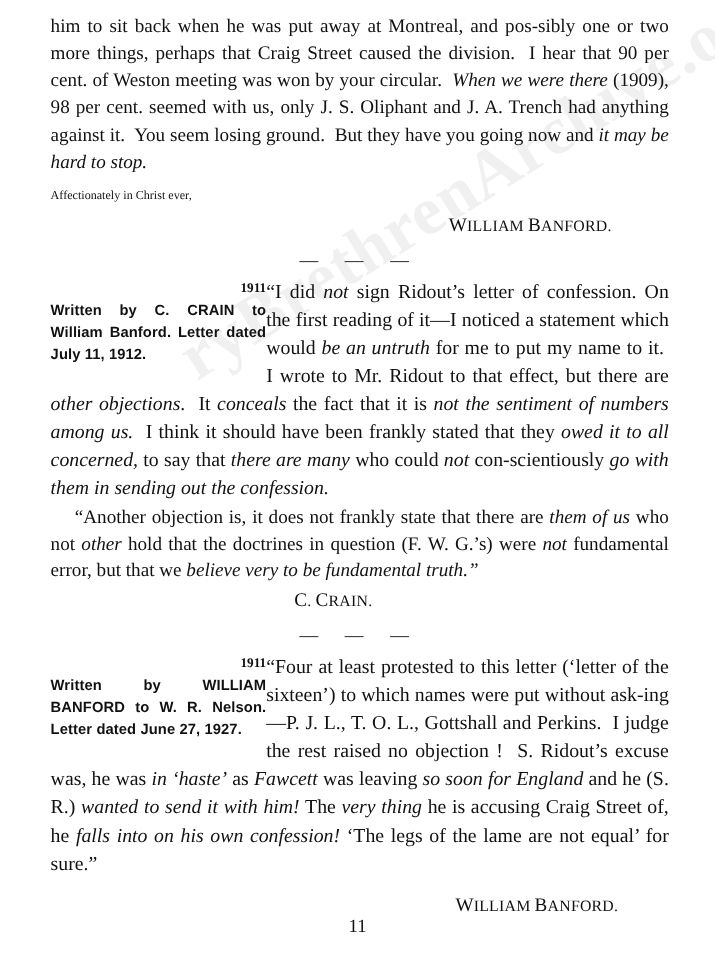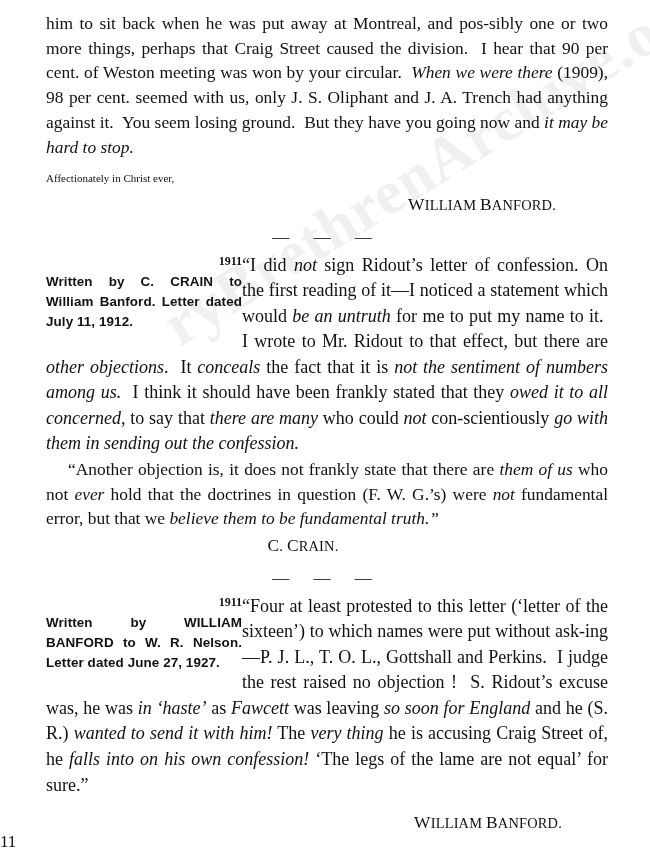--- a/index.html
+++ b/index.html
@@ -125,20 +125,21 @@
   .right-name-2 {
     text-align: right;
     padding-right: 46px;
     margin-top: 12px;
   }
   .page-number {
     position: absolute;
     bottom: 14px;
     left: 0;
     width: 650px;
+    text-align: center;
     font-size: 17px;
   }
 </style>
 </head>
 <body>
 
 <div class="page">
 
   <div class="watermark">ryBrethrenArchive.o</div>
 
@@ -153,21 +154,21 @@
     <div class="divider">—  —  —</div>
 
     <div class="block clearfix">
       <div class="sidenote">
         <span class="year">1911</span>
         <span>Written by C. CRAIN to William Banford. Letter dated July 11, 1912.</span>
       </div>
       <p class="run-on">“I did <i>not</i> sign Ridout’s letter of confession. On the first reading of it—I noticed a statement which would <i>be an untruth</i> for me to put my name to it.&nbsp; I wrote to Mr. Ridout to that effect, but there are <i>other objections</i>.&nbsp; It <i>conceals</i> the fact that it is <i>not the sentiment of numbers among us.</i>&nbsp; I think it should have been frankly stated that they <i>owed it to all concerned,</i> to say that <i>there are many</i> who could <i>not</i> con-scientiously <i>go with them in sending out the confession.</i></p>
     </div>
 
-    <p class="para">“Another objection is, it does not frankly state that there are <i>them of us</i> who not <i>ever</i> hold that the doctrines in question (F. W. G.’s) were <i>not</i> fundamental error, but that we <i>believe them to be fundamental truth.”</i></p>
+    <p class="para">“Another objection is, it does not frankly state that there are <i>them of us</i> who not <i>other</i> hold that the doctrines in question (F. W. G.’s) were <i>not</i> fundamental error, but that we <i>believe very to be fundamental truth.”</i></p>
 
     <p class="right-name"><span class="smallcap-name"><span class="first">C</span>. <span class="first">C</span>RAIN.</span></p>
 
     <div class="divider">—  —  —</div>
 
     <div class="block clearfix">
       <div class="sidenote">
         <span class="year">1911</span>
         <span>Written by WILLIAM BANFORD to W. R. Nelson. Letter dated June 27, 1927.</span>
       </div>

